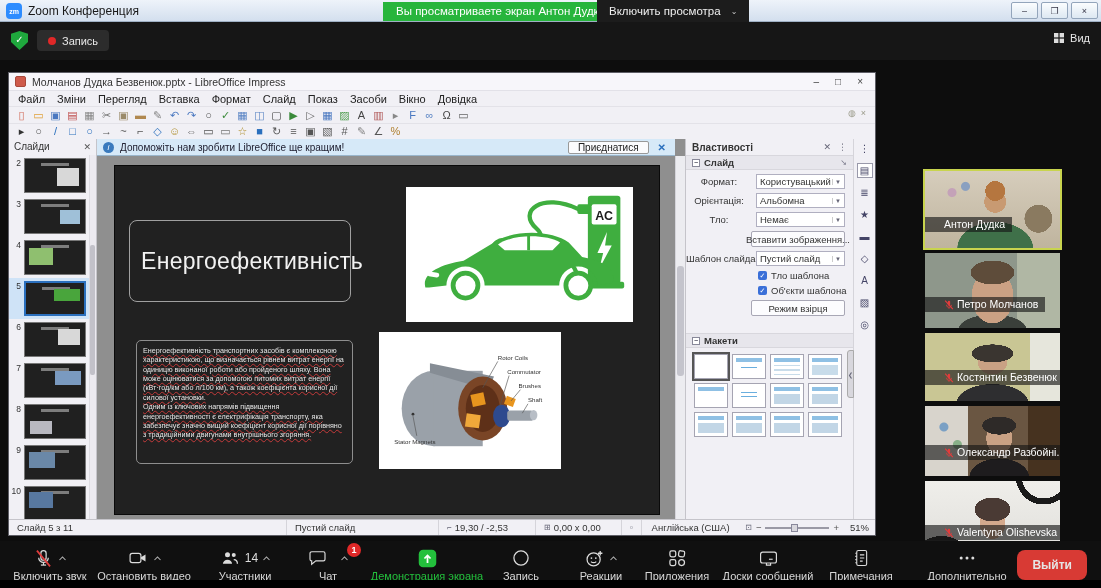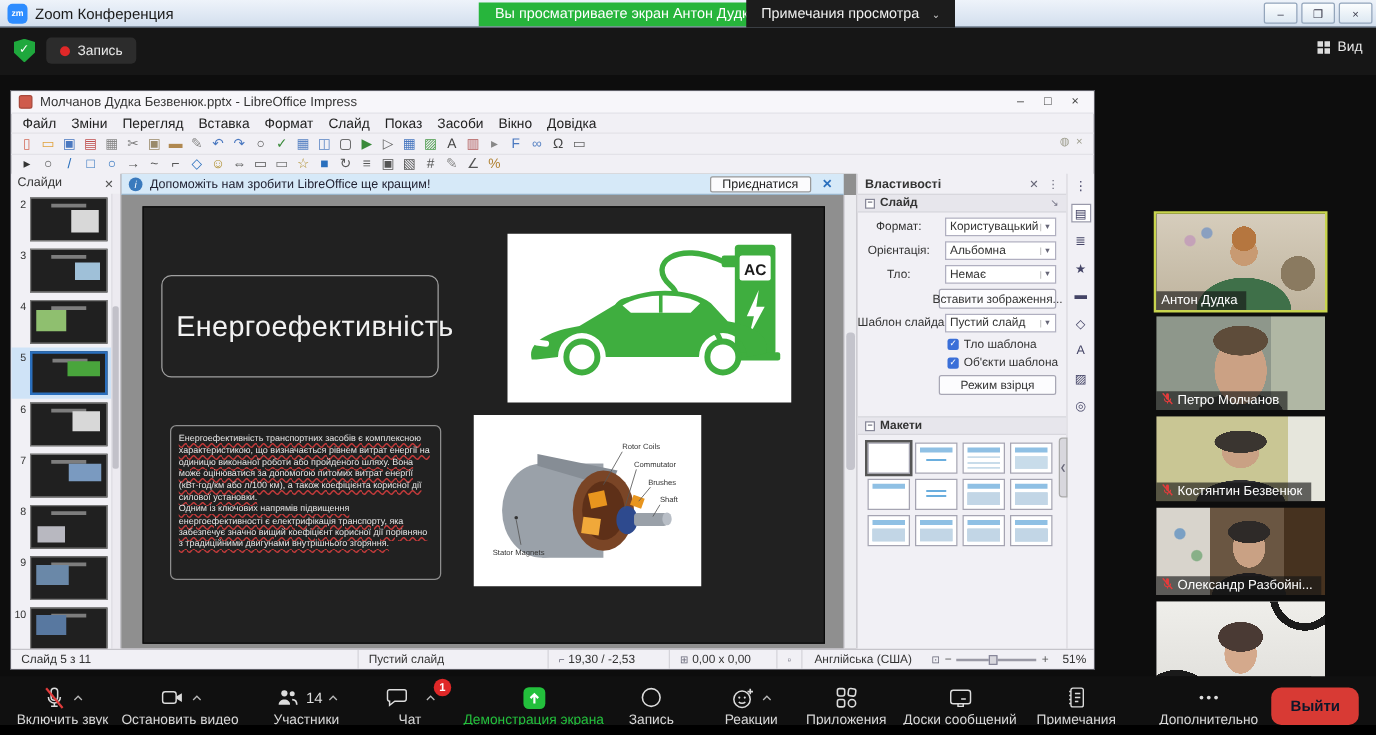--- a/index.html
+++ b/index.html
@@ -134,47 +134,47 @@
 .videos{position:absolute;left:925px;top:111px;width:135px}
 .tile{position:relative;width:135px;margin-bottom:5px;background:#111;overflow:hidden}
 .tile:nth-of-type(1){height:77px}.tile:nth-of-type(2){height:75px}.tile:nth-of-type(3){height:68px}.tile:nth-of-type(4){height:70px}.tile:nth-of-type(5){height:75px}
 .tile.active{outline:2px solid #c8d44e}
 .cam{position:absolute;inset:0}
 .tile:nth-of-type(1) .cam{background:radial-gradient(circle at 20% 28%,#c4a2b8 0 4px,transparent 5px),radial-gradient(circle at 30% 20%,#8aa0c0 0 4px,transparent 5px),radial-gradient(circle 10px at 52% 26%,#b5763f 99%,transparent),radial-gradient(circle 11px at 52% 40%,#c89a72 99%,transparent),radial-gradient(ellipse 38px 26px at 52% 100%,#3f7049 99%,transparent),radial-gradient(circle 14px at 84% 62%,#8a7a60 99%,transparent),linear-gradient(#d6cdbc,#bfb49e)}
 .tile:nth-of-type(2) .cam{background:radial-gradient(ellipse 22px 12px at 50% 26%,#5e4c3a 99%,transparent),radial-gradient(ellipse 21px 27px at 50% 58%,#cba184 99%,transparent),radial-gradient(ellipse 34px 15px at 50% 102%,#3a3f3a 99%,transparent),linear-gradient(90deg,#8e978b 0 68%,#b0b7a4 68%)}
 .tile:nth-of-type(3) .cam{background:radial-gradient(ellipse 21px 9px at 50% 30%,#3a3530 99%,transparent),radial-gradient(ellipse 15px 13px at 50% 42%,#c9a184 99%,transparent),radial-gradient(ellipse 36px 19px at 50% 103%,#2e2e30 99%,transparent),linear-gradient(90deg,#c9c694 0 78%,#e6e6dc 78%)}
 .tile:nth-of-type(4) .cam{background:radial-gradient(ellipse 17px 9px at 55% 28%,#2e2a28 99%,transparent),radial-gradient(ellipse 13px 16px at 55% 46%,#c9a184 99%,transparent),radial-gradient(circle at 14% 30%,#7aa0c4 0 4px,transparent 5px),radial-gradient(circle at 24% 55%,#88b088 0 4px,transparent 5px),radial-gradient(ellipse 30px 19px at 55% 102%,#1e1c1e 99%,transparent),linear-gradient(90deg,#d8d4cc 0 32%,#6a5642 32% 76%,#46321f 76%)}
 .tile:nth-of-type(5) .cam{background:radial-gradient(ellipse 18px 12px at 50% 38%,#4a3a34 99%,transparent),radial-gradient(ellipse 13px 16px at 50% 56%,#d4a98c 99%,transparent),radial-gradient(ellipse 27px 13px at 50% 102%,#7a3a3c 99%,transparent),radial-gradient(circle at 88% -6%,transparent 0 22px,#1a1a1a 22px 28px,transparent 28px 100%),radial-gradient(circle at 12% 116%,transparent 0 26px,#1a1a1a 26px 32px,transparent 32px 100%),linear-gradient(#efeeea,#e0dfdb)}
-.tile-label{position:absolute;left:0;bottom:0;display:flex;align-items:flex-start;gap:3px;background:rgba(22,22,22,.64);color:#fff;font-size:10.5px;padding:1px 7px 2px 4px;max-width:100%;white-space:nowrap;overflow:hidden}
+.tile-label{position:absolute;left:0;bottom:16px;display:flex;align-items:flex-end;gap:3px;background:rgba(22,22,22,.64);color:#fff;font-size:10.5px;padding:1px 7px 2px 19px;max-width:100%;white-space:nowrap;overflow:hidden}
 .mic-muted{display:none;flex:none}
 .mic-muted.show{display:inline-block}
 .vid-collapse{position:absolute;left:958px;top:507px;width:64px;height:24px;background:#232323;border-radius:4px;display:flex;align-items:center;justify-content:center}
 
 
 .bottombar{position:absolute;left:0;top:541px;width:100%;height:47px;background:#101010;display:flex;align-items:center;padding:0 8px}
 .bb-item{display:flex;flex-direction:column;align-items:center;justify-content:center;color:#d8d8d8;font-size:11px;gap:1px;white-space:nowrap;flex:none}
 .icon-row{display:flex;align-items:center;gap:4px;height:22px;position:relative}
 .bb-count{font-size:12px;color:#ddd}
 .bb-badge{position:absolute;top:-4px;right:-12px;background:#e02828;color:#fff;border-radius:8px;font-size:9px;font-weight:bold;min-width:14px;height:14px;line-height:14px;text-align:center;padding:0 3px}
 .bb-label{line-height:12px}
 .share-item .bb-label{color:#23c03c}
-.leave-btn{margin-left:auto;margin-right:6px;background:#d83a34;color:#0f172a;border-radius:8px;font-size:12px;font-weight:bold;height:30px;padding:0 15px;display:flex;align-items:center;flex:none}
+.leave-btn{margin-left:auto;margin-right:6px;background:#d83a34;color:#e5e5e5;border-radius:8px;font-size:12px;font-weight:bold;height:30px;padding:0 15px;display:flex;align-items:center;flex:none}
 .w-mute{width:84px}.w-video{width:104px}.w-part{width:70px;margin-left:14px}.w-chat{width:44px;margin-left:26px}.w-share{width:118px;margin-left:18px}.w-rec{width:50px;margin-left:10px}.w-react{width:62px;margin-left:24px}.w-apps{width:82px;margin-left:4px}.w-wb{width:96px;margin-left:2px}.w-notes{width:86px;margin-left:2px}.w-more{width:92px;margin-left:17px}
 </style>
 </head>
 <body>
 
 <div class="screen">
 
   <div class="titlebar">
     <div class="zm-logo">zm</div>
     <span class="app-title">Zoom Конференция</span>
     <div class="banner">Вы просматриваете экран Антон Дудка</div>
     <div class="view-settings">
-      <span>Примечания просмотра</span>
+      <span>Включить просмотра</span>
       <span class="vs-chev">⌄</span>
     </div>
     <div class="win-controls">
       <div class="win-btn">–</div>
       <div class="win-btn">❐</div>
       <div class="win-btn">×</div>
     </div>
   </div>
 
   <div class="topbar">

